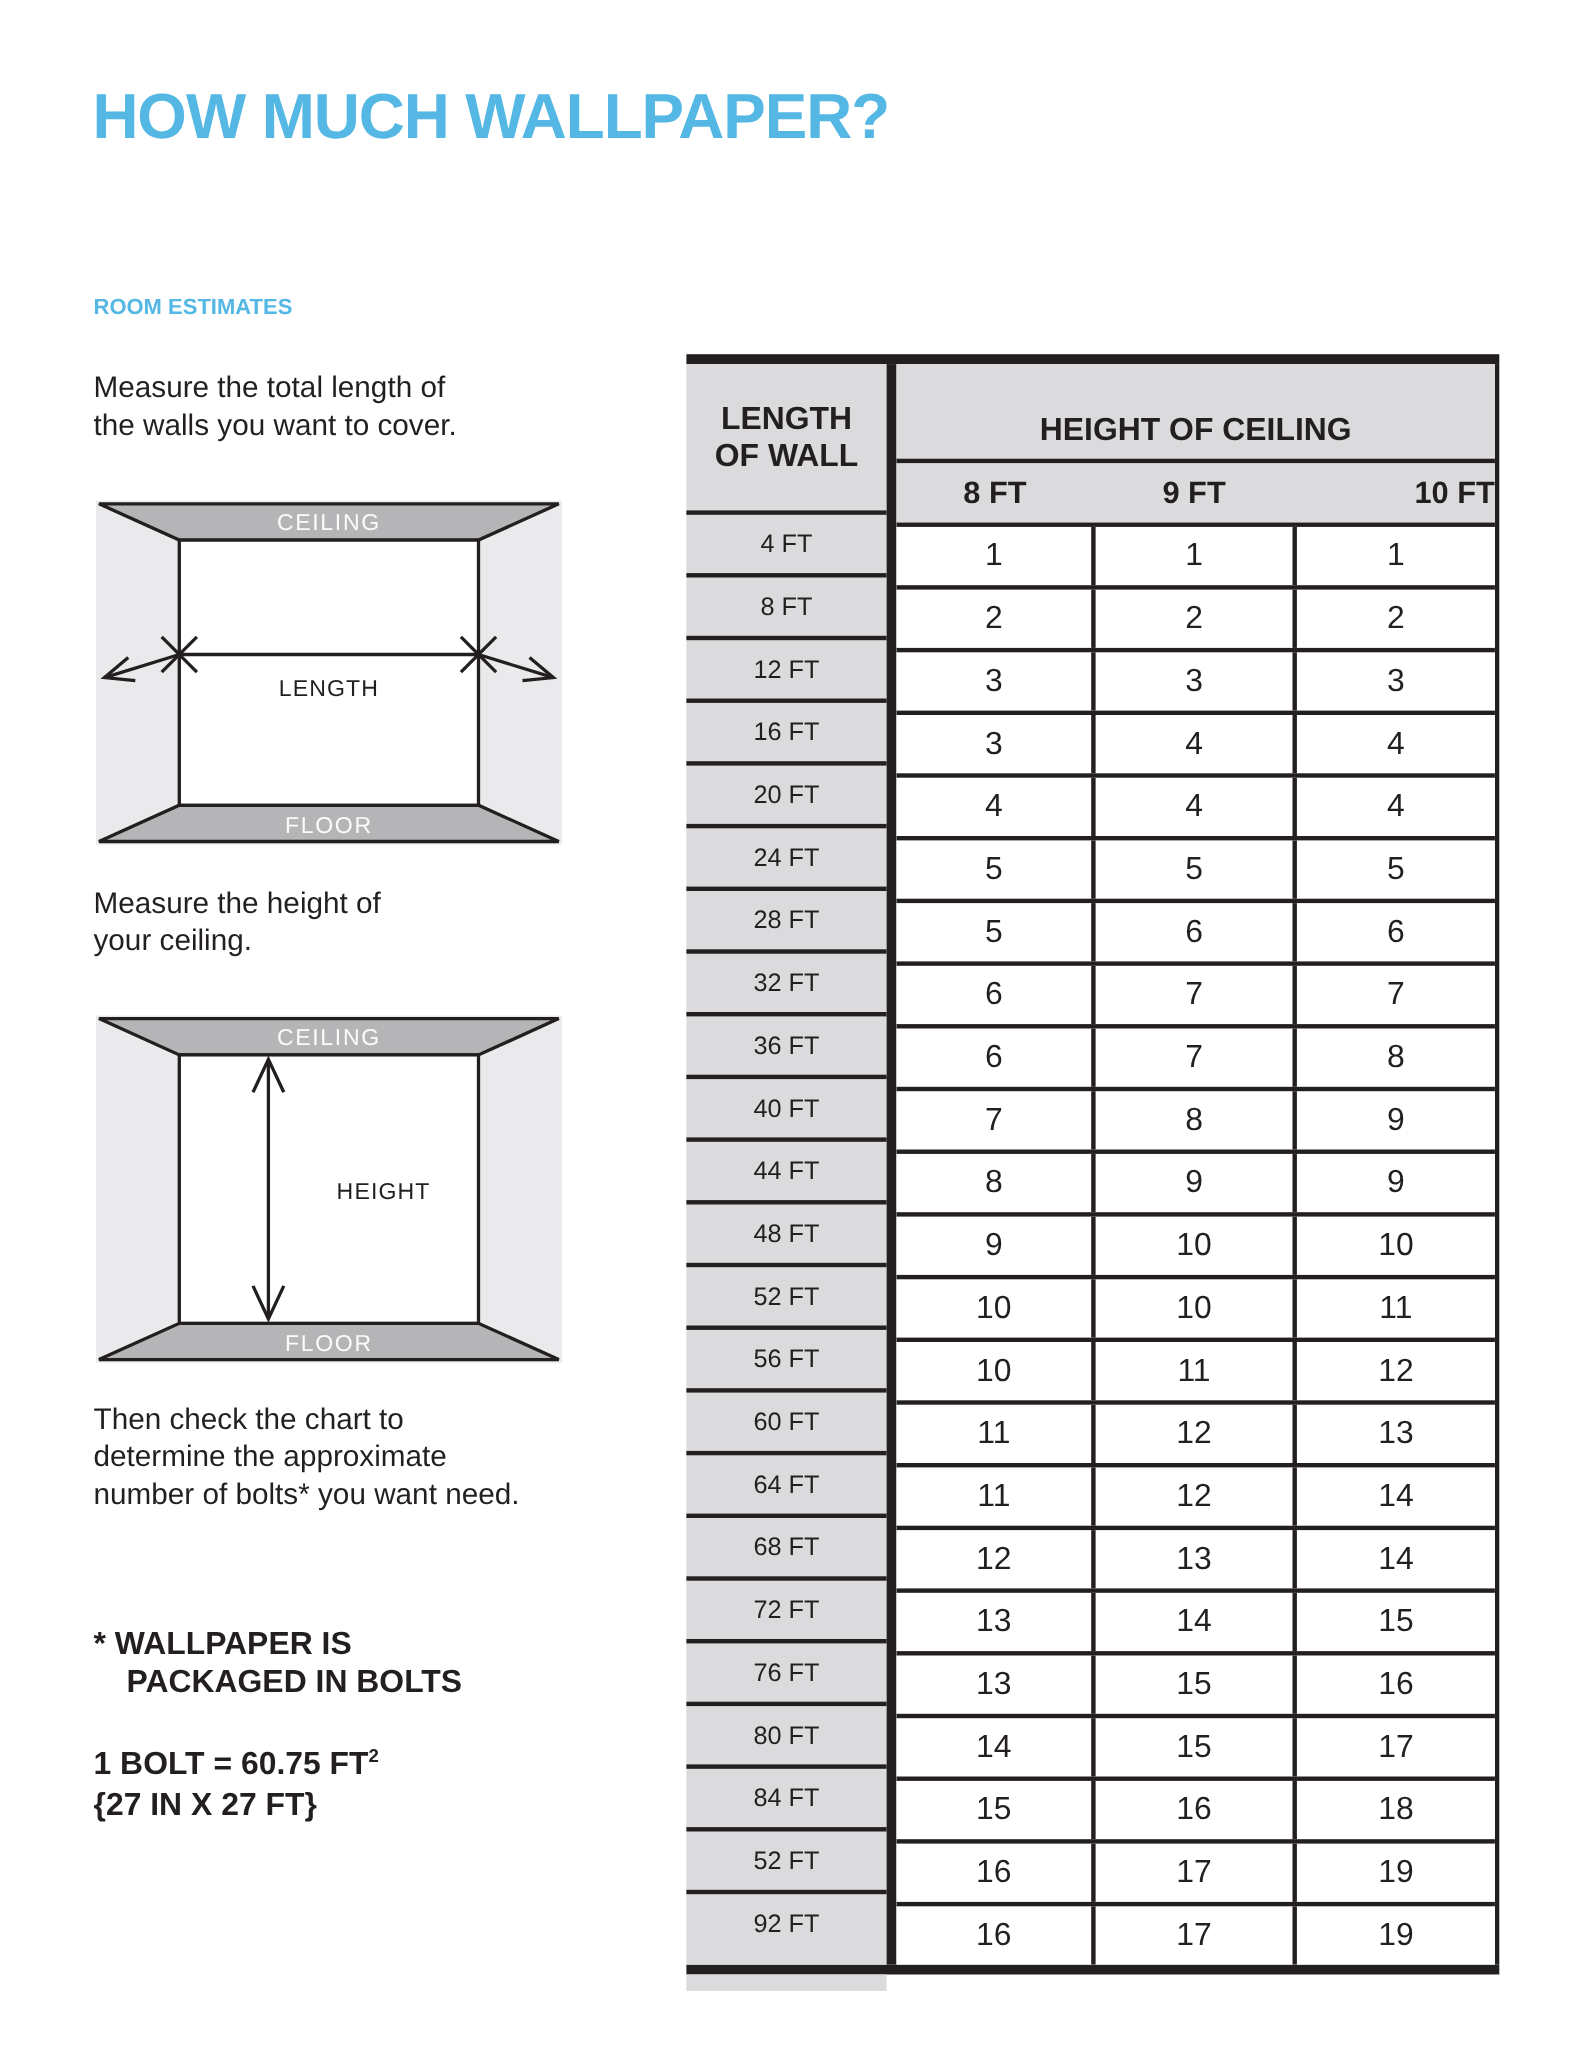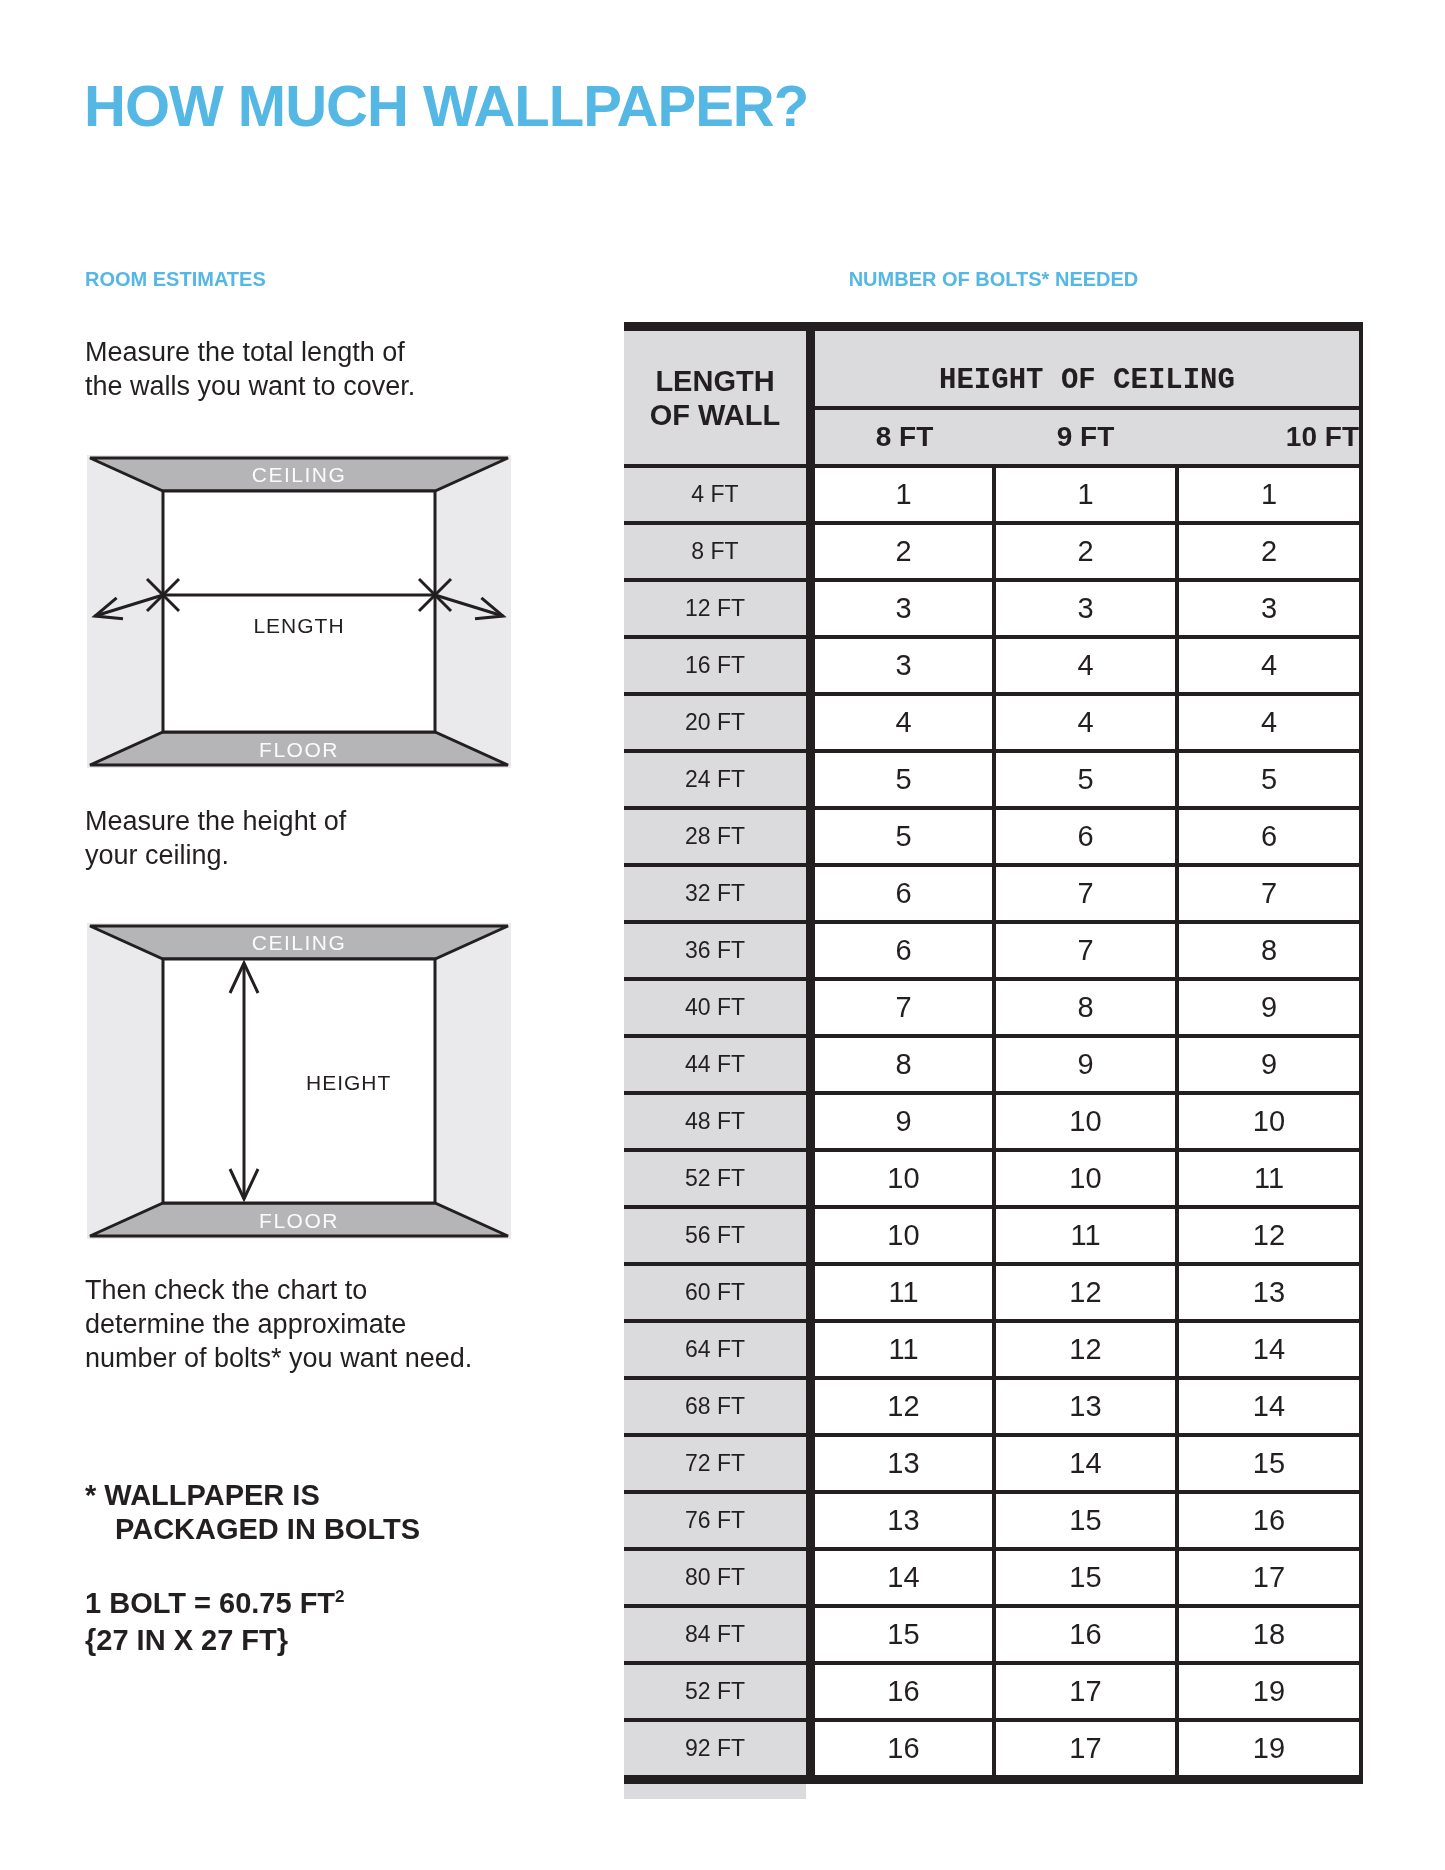--- a/index.html
+++ b/index.html
@@ -36,42 +36,41 @@
   .nb-table{position:absolute;left:624px;top:322px;width:739px;}
   .t-top{height:9px;background:var(--ink);}
   .t-body{display:flex;}
   .t-labelcol{width:182px;background:var(--cellgray);}
   .t-corner{height:133px;display:flex;flex-direction:column;justify-content:center;
     align-items:center;font-size:29px;font-weight:bold;line-height:34px;}
   .t-label{height:57px;border-top:4px solid var(--ink);line-height:53px;
     text-align:center;font-size:23px;font-weight:normal;}
   .t-thick{width:9px;background:var(--ink);}
   .t-data{width:548px;border-right:4px solid var(--ink);}
-  .t-group{height:75px;background:var(--cellgray);display:flex;align-items:flex-end;
-    justify-content:center;padding-bottom:9px;font-size:29px;font-weight:bold;font-family:Liberation Mono, monospace;}
+  .t-group{height:86px;background:var(--cellgray);display:flex;align-items:flex-end;
+    justify-content:center;padding-bottom:9px;font-size:29px;font-weight:bold;}
   .t-sub{height:58px;border-top:4px solid var(--ink);background:var(--cellgray);display:flex;}
   .t-sub .t-subcell{line-height:54px;text-align:center;font-size:28px;font-weight:bold;}
   .t-sub .w0{width:179px;} .t-sub .w1{width:183px;} .t-sub .w2{width:182px;text-align:right;}
   .t-row{height:57px;border-top:4px solid var(--ink);display:flex;background:#ffffff;}
   .t-cell{line-height:53px;text-align:center;font-size:29px;}
   .t-cell.c0{width:177px;} .t-cell.c1{width:179px;} .t-cell.c2{width:180px;}
   .vsep{width:4px;background:var(--ink);}
   .t-bottom{height:9px;background:var(--ink);}
   .t-stub{width:182px;height:15px;background:var(--cellgray);}
 </style>
 </head>
 <body>
 
 <div class="page">
 
   <div class="title">HOW MUCH WALLPAPER?</div>
 
   <div class="sec-head" id="room-estimates-heading">ROOM ESTIMATES</div>
 
-  <div class="sec-head" id="table-heading">NUMBER OF BOLTS* NEEDED</div>
 
   <div class="para" id="para1">
     <div>Measure the total length of</div>
     <div>the walls you want to cover.</div>
   </div>
 
   <div class="diagram" id="diagram1">
     <svg viewBox="0 0 424 313">
       <rect x="0" y="0" width="424" height="313" fill="var(--wallgray)"></rect>
       <polygon points="3,3 421,3 348,36 76,36" fill="var(--ceilgray)" stroke="var(--ink)" stroke-width="3"></polygon>

